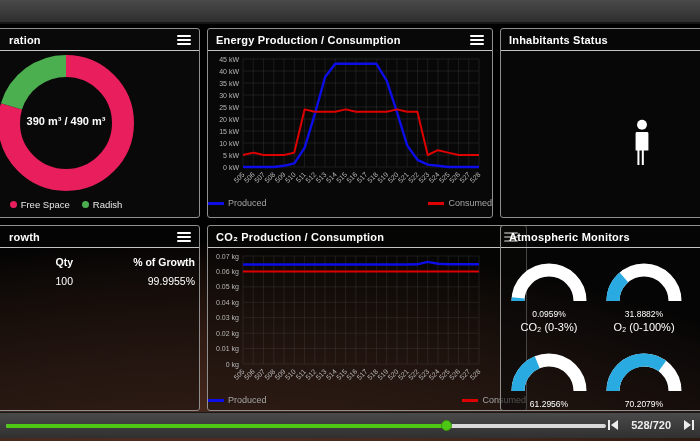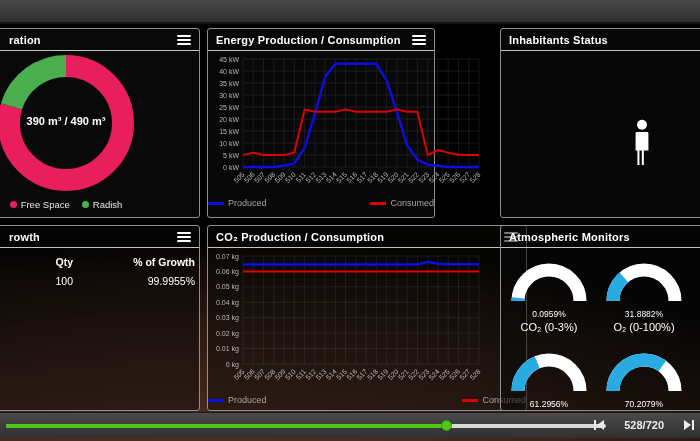--- a/index.html
+++ b/index.html
@@ -15,21 +15,21 @@
   .titlebar{
     position:absolute;left:0;top:0;width:700px;height:22px;
     background:linear-gradient(#4a4a4a,#2e2e2e);
     border-bottom:2px solid #141414;
   }
   .panel{
     position:absolute;background:rgba(10,10,10,0.85);
     border:1px solid #8f8f8f;border-radius:3px;box-sizing:border-box;color:#fff;
   }
   .p1{left:-56px;top:28px;width:256px;height:190px;background:rgba(10,10,10,0.9);}
-  .p2{left:207px;top:28px;width:228px;height:190px;background:rgba(10,10,10,0.78);}
+  .p2{left:207px;top:28px;width:286px;height:190px;background:rgba(10,10,10,0.78);}
   .p3{left:500px;top:28px;width:262px;height:190px;background:rgba(8,8,8,0.9);}
   .p4{left:-56px;top:225px;width:256px;height:186px;background:rgba(10,10,10,0.42);}
   .p5{left:207px;top:225px;width:320px;height:186px;background:rgba(12,10,9,0.45);}
   .p6{left:500px;top:225px;width:262px;height:186px;background:rgba(10,10,10,0.55);}
   .phead{
     display:flex;align-items:center;justify-content:space-between;
     height:21px;padding:0 8px;border-bottom:1px solid #c4c4c4;
   }
   .ptitle{font-size:11px;font-weight:bold;letter-spacing:.2px;white-space:nowrap;}
   .cutL .ptitle{padding-left:56px;}
@@ -72,21 +72,21 @@
     position:absolute;left:0;top:412px;width:700px;height:26px;
     background:linear-gradient(#4a4a4a,#303030);border-top:1px solid #1a1a1a;box-sizing:border-box;
   }
   .track{position:absolute;left:6px;top:11px;width:600px;height:4px;background:#d9d9d9;border-radius:2px;cursor:pointer;}
   .track .fill{position:absolute;left:0;top:0;height:4px;background:#4ec715;border-radius:2px;}
   .thumb{
     position:absolute;top:-4px;width:11px;height:11px;border-radius:50%;
     background:#4ec715;border:1px solid #36950c;box-sizing:border-box;cursor:grab;
   }
   .counter{
-    position:absolute;right:6px;top:6px;display:flex;align-items:center;gap:20px;
+    position:absolute;right:6px;top:6px;display:flex;align-items:center;gap:13px;
     color:#ececec;font-size:11px;font-weight:bold;
   }
   .skipbtn{cursor:pointer;display:flex;}
 </style>
 </head>
 <body>
 
 <div class="mars"></div>
 <div class="titlebar"></div>
 

